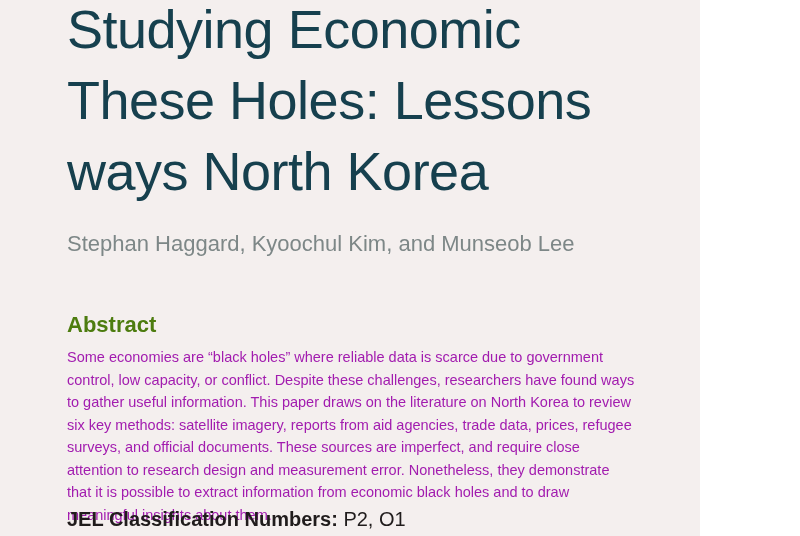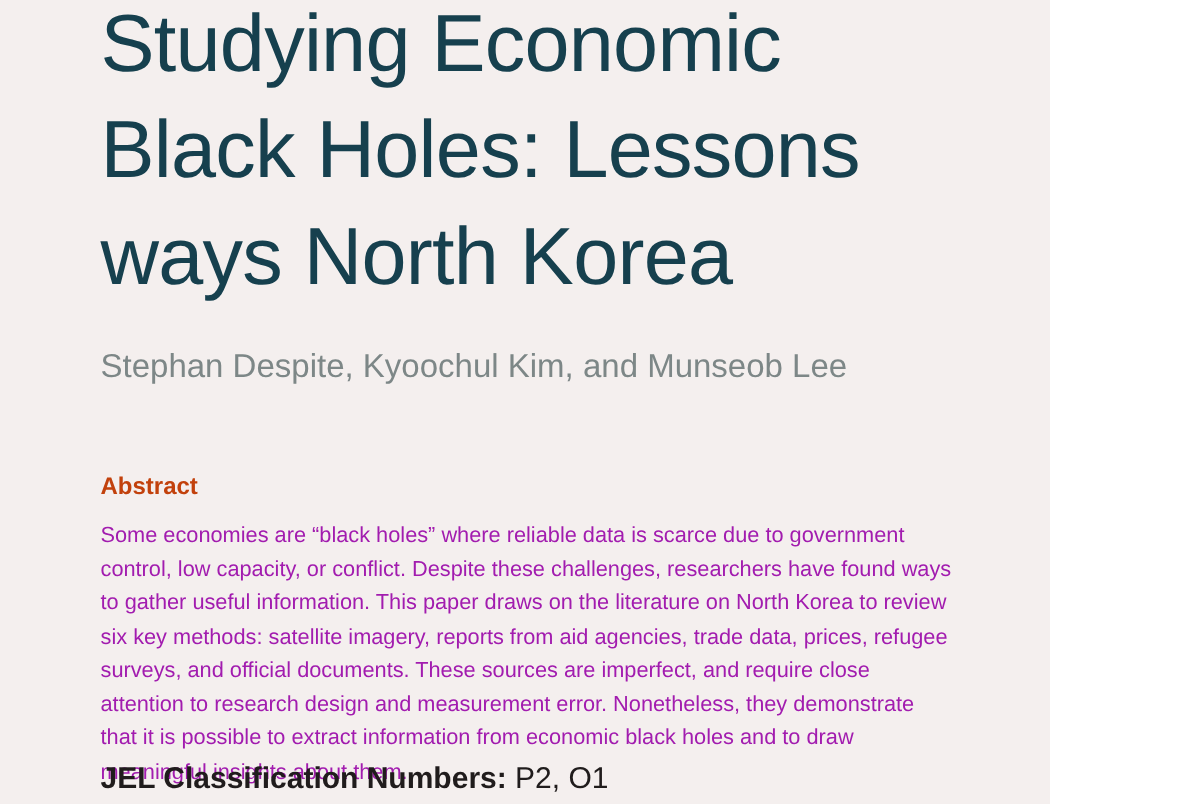--- a/index.html
+++ b/index.html
@@ -32,24 +32,24 @@
     white-space: nowrap;
   }
   .authors {
     margin-top: 23px;
     font-size: 22px;
     line-height: 28px;
     color: #7d8787;
   }
   .abstract-heading {
     margin-top: 54px;
-    font-size: 16px;
+    font-size: 22px;
     line-height: 26px;
     font-weight: 700;
-    color: #c2410c;
+    color: #4d7c0f;
   }
   .abstract-text {
     margin-top: 8px;
     max-width: 668px;
     font-size: 14.5px;
     line-height: 22.5px;
     color: #a21caf;
   }
   .jel-line {
     position: absolute;
@@ -65,25 +65,25 @@
   }
 </style>
 </head>
 <body>
 
 <div class="page">
   <div class="content">
 
     <div class="doc-title">
       <div>Studying Economic</div>
-      <div>Black Holes: Lessons</div>
+      <div>These Holes: Lessons</div>
       <div>ways North Korea</div>
     </div>
 
-    <div class="authors">Stephan Despite, Kyoochul Kim, and Munseob Lee</div>
+    <div class="authors">Stephan Haggard, Kyoochul Kim, and Munseob Lee</div>
 
     <div class="abstract-heading">Abstract</div>
 
     <div class="abstract-text">Some economies are “black holes” where reliable data is scarce due to government control, low capacity, or conflict. Despite these challenges, researchers have found ways to gather useful information. This paper draws on the literature on North Korea to review six key methods: satellite imagery, reports from aid agencies, trade data, prices, refugee surveys, and official documents. These sources are imperfect, and require close attention to research design and measurement error. Nonetheless, they demonstrate that it is possible to extract information from economic black holes and to draw meaningful insights about them.</div>
 
     <div class="jel-line">
       <span class="jel-label">JEL Classification Numbers:</span>
       <span> </span>
       <span class="jel-value">P2, O1</span>
     </div>

